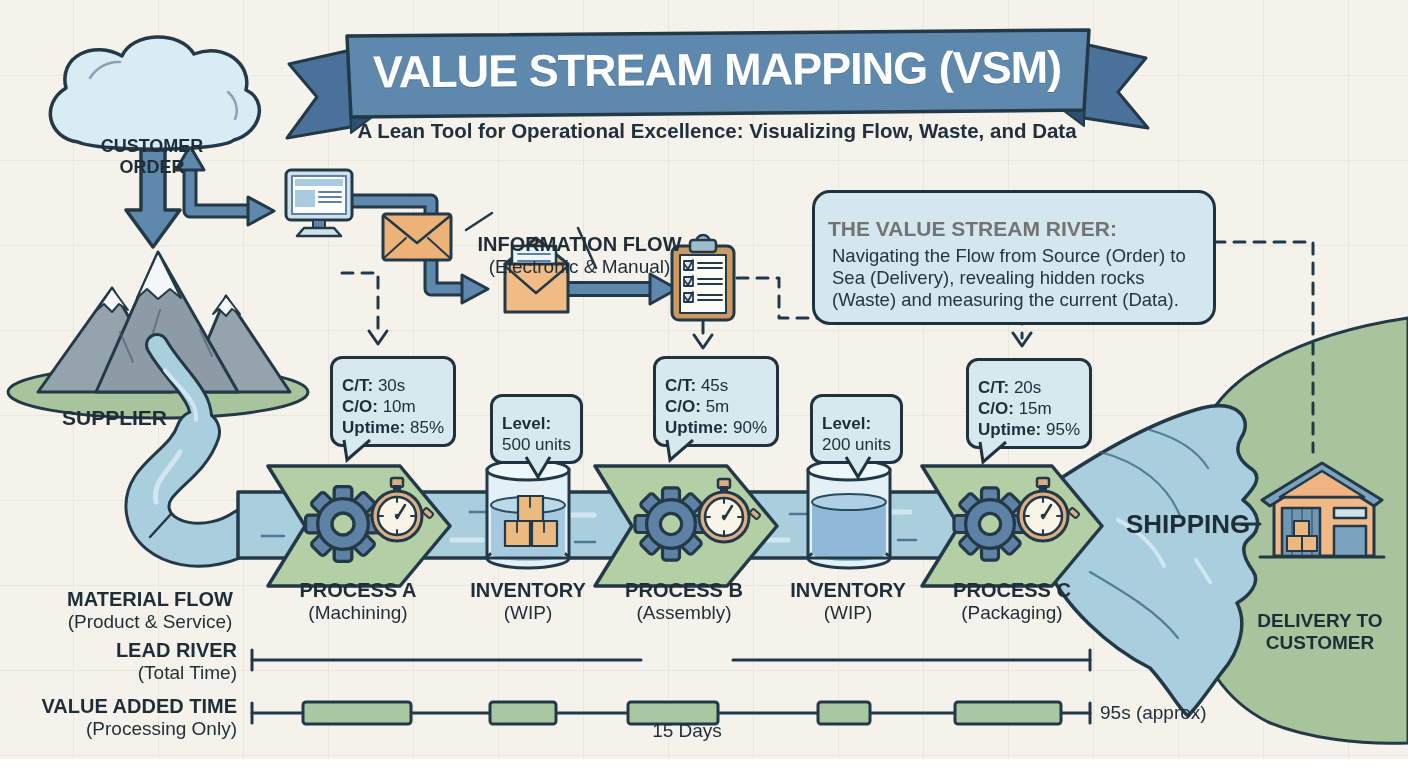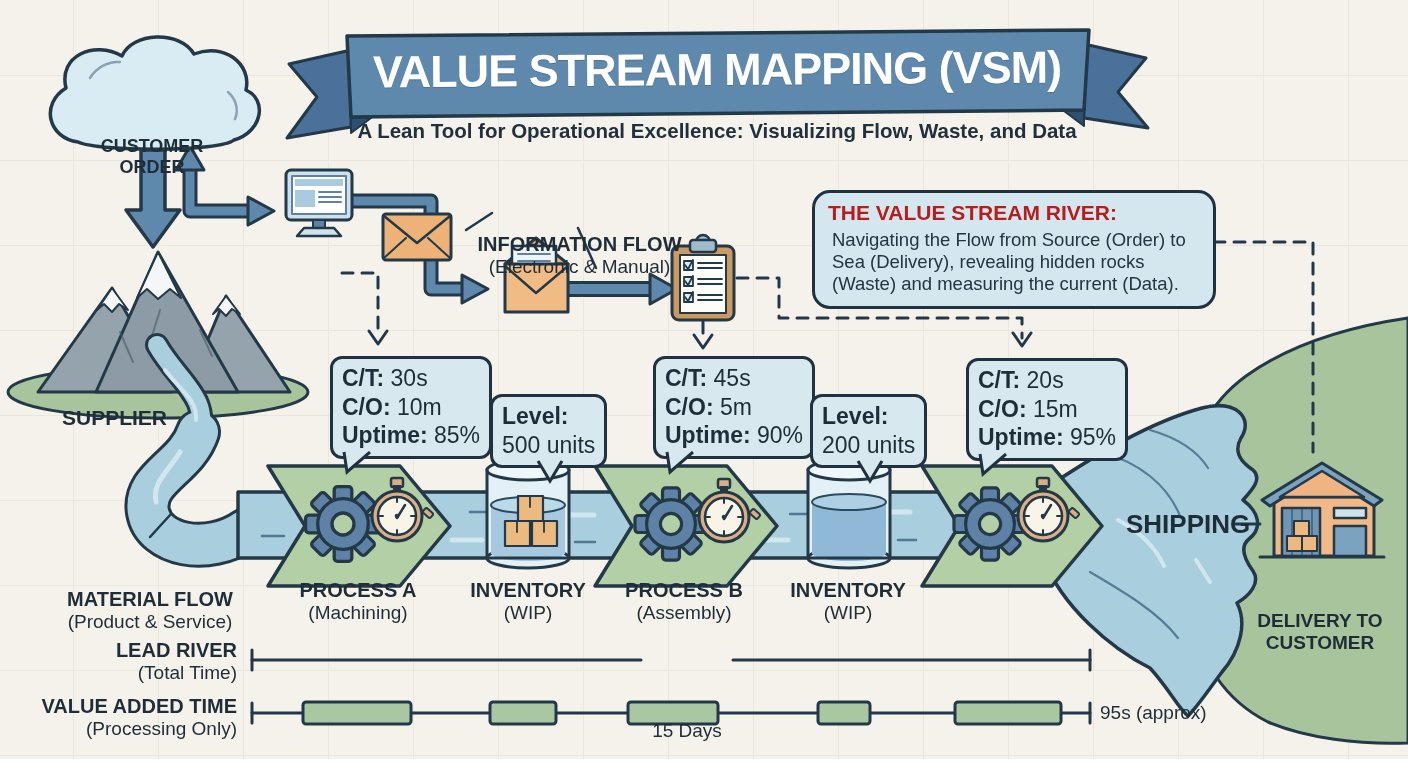--- a/index.html
+++ b/index.html
@@ -27,26 +27,26 @@
   }
   .banner-sub{
     position:absolute; z-index:3; left:352px; top:119px; width:730px;
     text-align:center; font-size:20.5px; font-weight:bold; color:#20303c;
   }
   .note{
     position:absolute; z-index:3; left:812px; top:190px; width:372px;
     background:#d4e7ee; border:3px solid #1f3240; border-radius:18px;
     padding:8px 13px;
   }
-  .note h3{margin:0 0 2px 0; font-size:21px; color:#b91c1c;}
+  .note h3{margin:16px 0 2px 0; font-size:21px; color:#737373;}
   .note p{margin:4px; font-size:18.5px; line-height:1.18; color:#243441; white-space:normal; font-weight:500;}
   .dbox{
     position:absolute; z-index:3;
     background:#d7e8ee; border:3px solid #20323f; border-radius:12px;
-    padding:5px 9px 6px 9px; font-size:23px; line-height:1.24;
+    padding:16px 9px 6px 9px; font-size:17px; line-height:1.24;
   }
   .dbox .tail{position:absolute; z-index:4;}
   .proc-lbl{position:absolute; z-index:3; width:160px; text-align:center;}
   .proc-lbl .l1{font-size:20px; font-weight:bold;}
   .proc-lbl .l2{font-size:19px;}
 </style>
 </head>
 <body>
 
 <div id="stage">
@@ -390,20 +390,24 @@
   <div class="l2">(WIP)</div>
 </div>
 <div class="proc-lbl" style="left:604px; top:579px;">
   <div class="l1">PROCESS B</div>
   <div class="l2">(Assembly)</div>
 </div>
 <div class="proc-lbl" style="left:768px; top:579px;">
   <div class="l1">INVENTORY</div>
   <div class="l2">(WIP)</div>
 </div>
+<div class="proc-lbl" style="left:932px; top:579px;">
+  <div class="l1">PROCESS C</div>
+  <div class="l2">(Packaging)</div>
+</div>
 
 <div class="lbl" style="left:1126px; top:510px; font-size:26px; font-weight:bold;">SHIPPING</div>
 
 <div class="lbl ctr" style="left:1240px; top:562px; width:160px; font-size:19px; font-weight:bold;">
   <div>DELIVERY TO</div>
   <div>CUSTOMER</div>
 </div>
 
 <div class="lbl rgt" style="left:57px; top:639px; width:180px;">
   <div class="b" style="font-size:20px;">LEAD RIVER</div>

